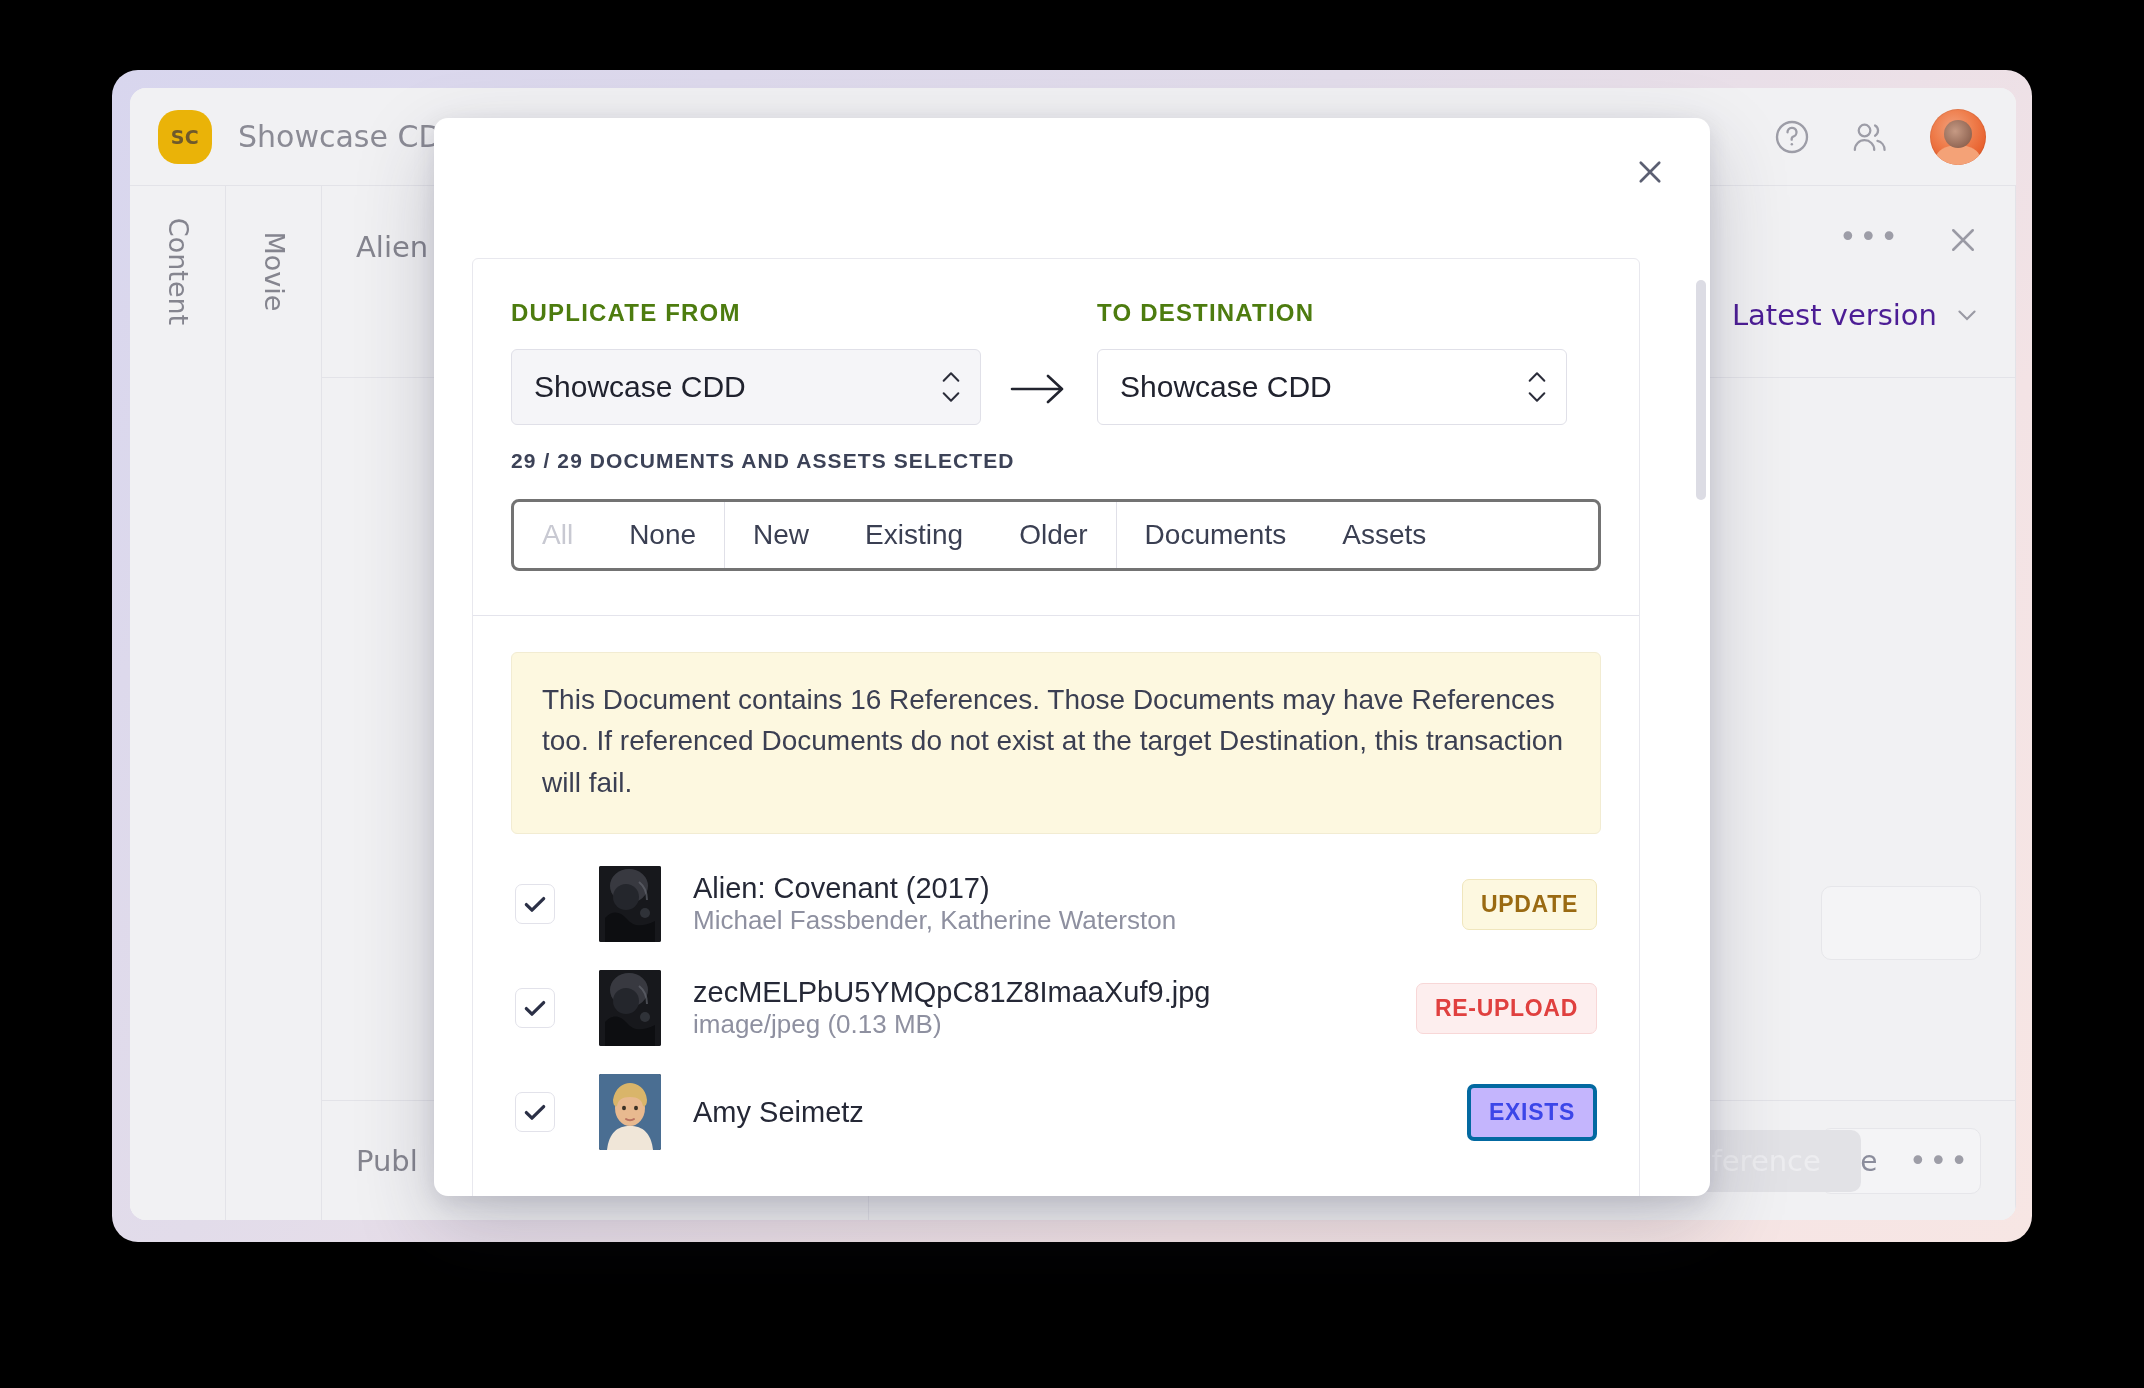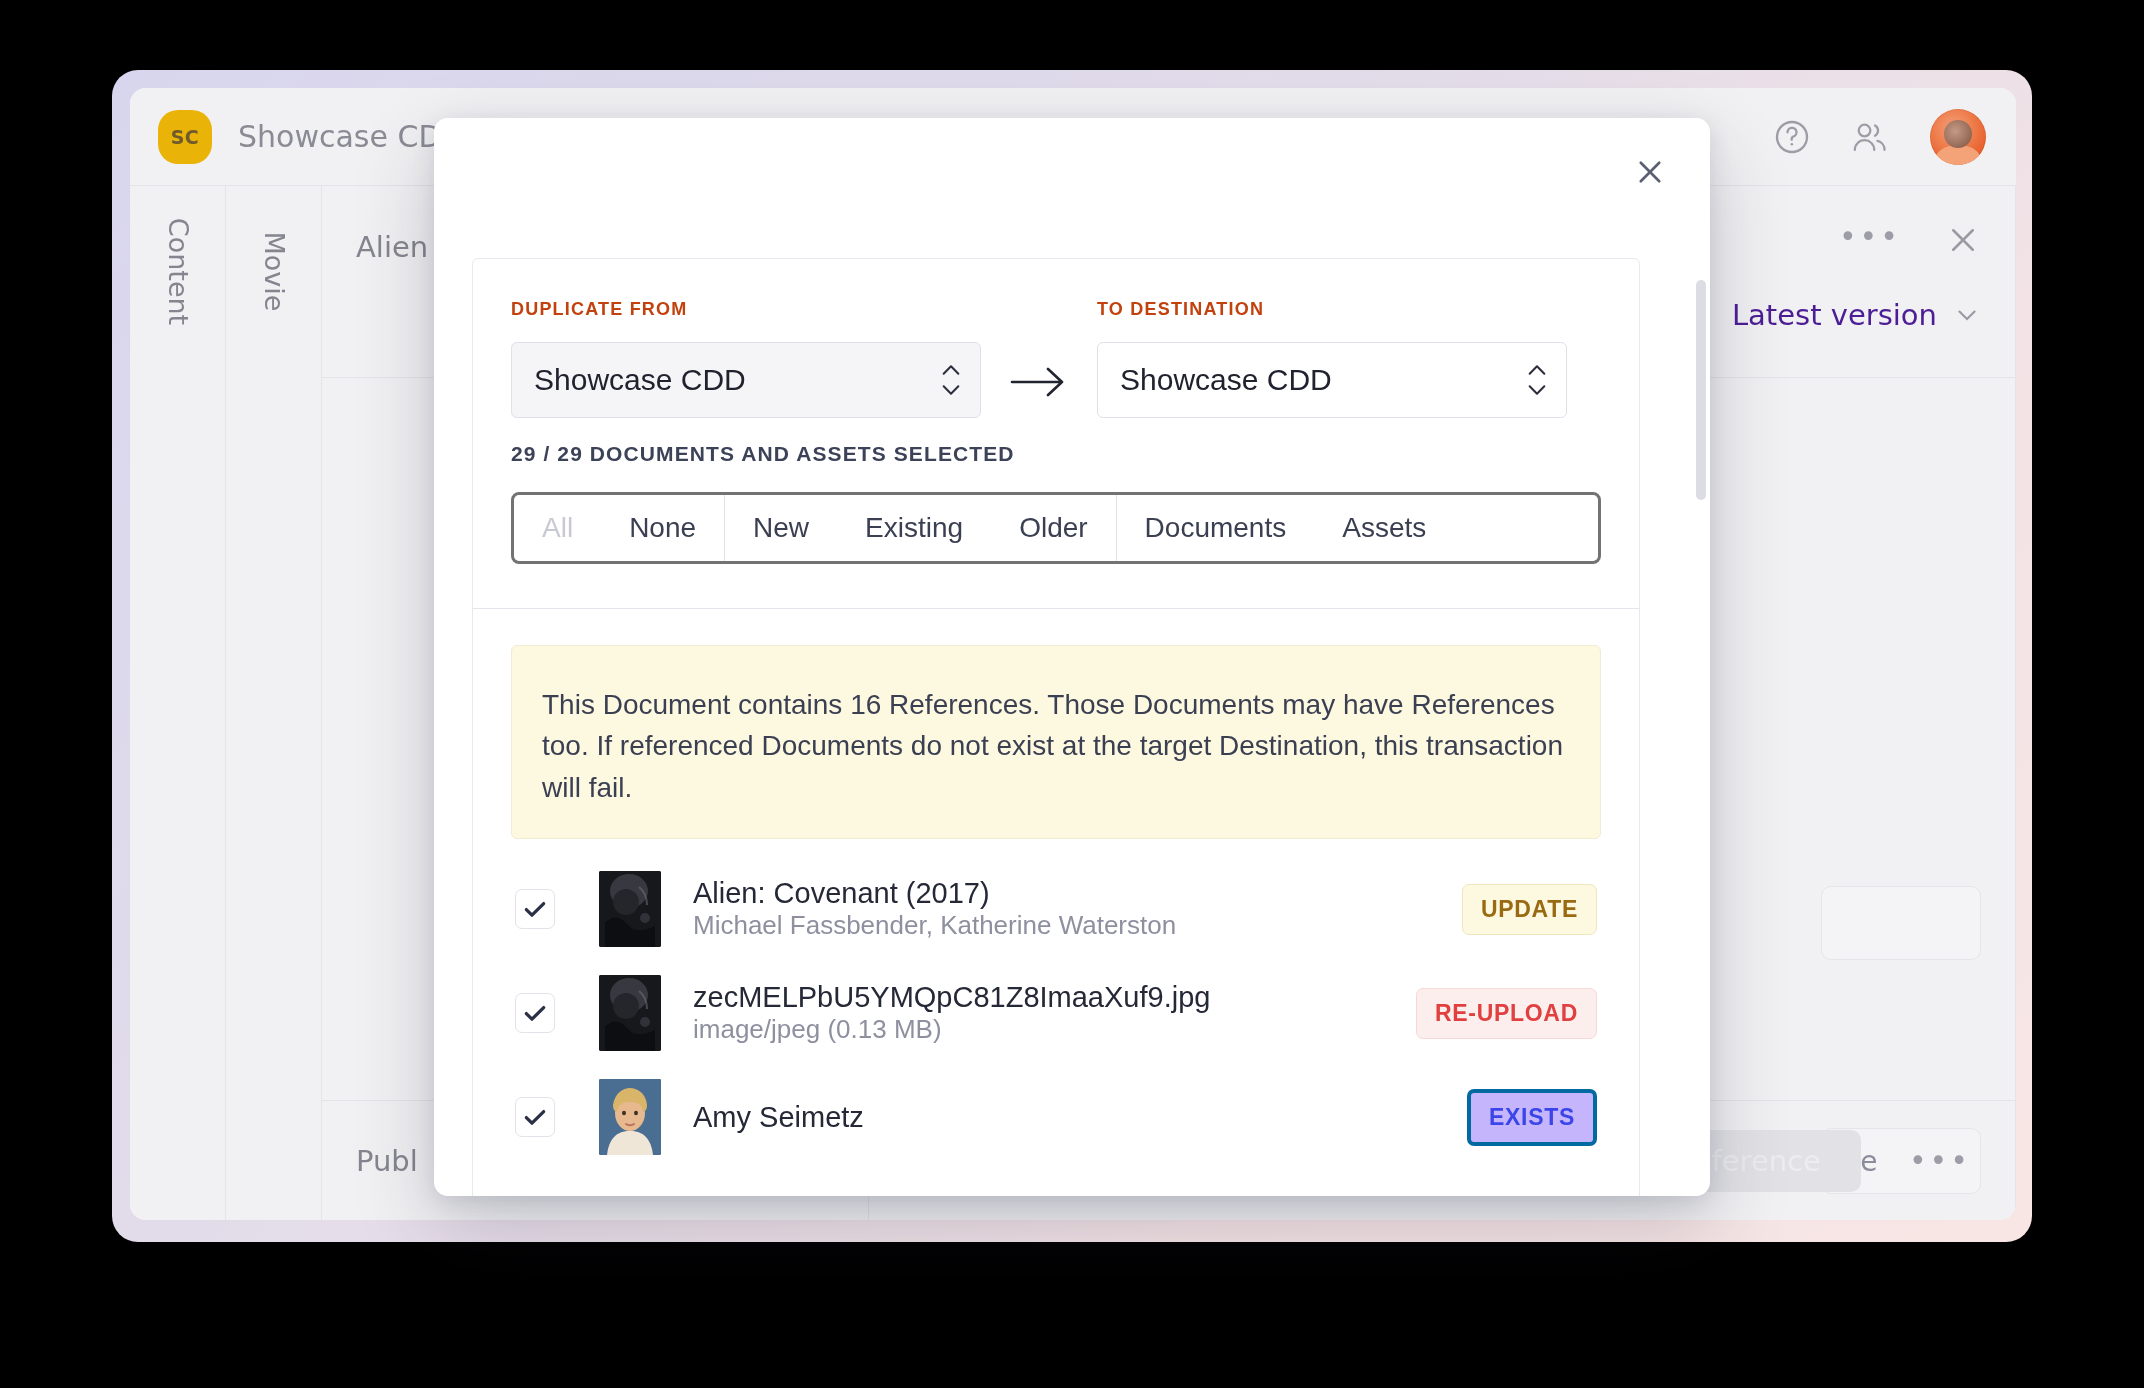--- a/index.html
+++ b/index.html
@@ -228,24 +228,24 @@
     border-radius: 6px;
     background: #ffffff;
   }
 
   .panel-top { padding: 40px 38px 44px 38px; }
   .panel-divider { height: 1px; background: #e4e4ec; }
 
   .dup-row { display: flex; align-items: flex-end; gap: 0; }
   .dup-col { width: 470px; }
   .field-label {
-    font-size: 18px;
+    font-size: 24px;
     font-weight: 700;
     letter-spacing: 1.2px;
-    color: #c2410c;
+    color: #4d7c0f;
     margin-bottom: 22px;
     text-transform: uppercase;
   }
   .select-box {
     height: 76px;
     border: 1px solid #e0e0e8;
     border-radius: 6px;
     display: flex;
     align-items: center;
     padding: 0 18px 0 22px;
@@ -296,21 +296,21 @@
   }
   .filter-item.disabled { color: #c8c9d2; cursor: default; }
 
   
   .panel-list { padding: 36px 38px 0 38px; }
 
   .warn {
     background: #fdf8e0;
     border: 1px solid #f2ecd2;
     border-radius: 6px;
-    padding: 38px 30px 30px 30px;
+    padding: 26px 30px 30px 30px;
     font-size: 28px;
     line-height: 1.48;
     color: #3b3f52;
   }
 
   .rows { margin-top: 18px; }
   .row {
     display: flex;
     align-items: center;
     height: 104px;

